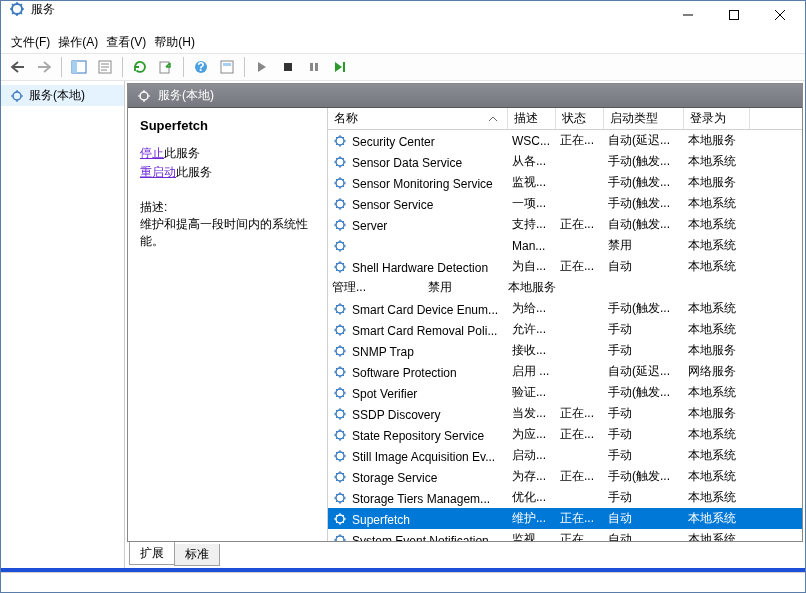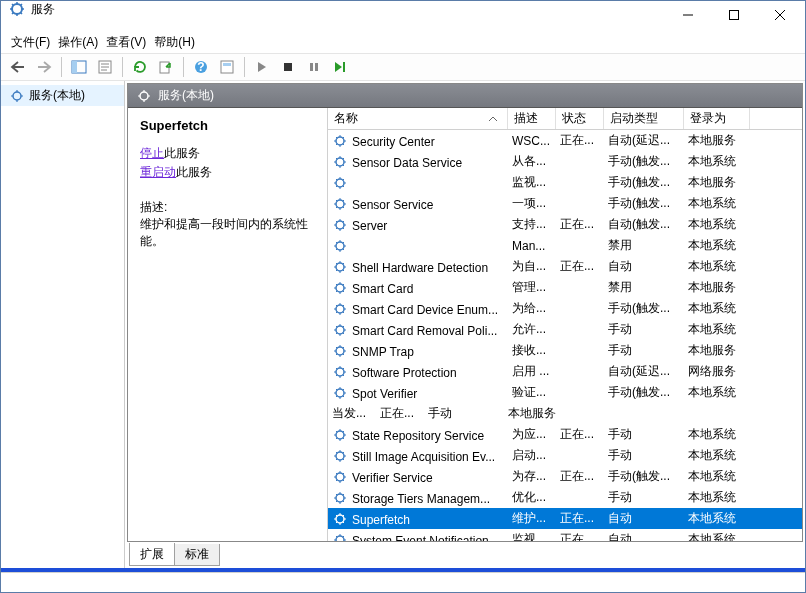--- a/index.html
+++ b/index.html
@@ -32,21 +32,21 @@
 .col-headers { display:flex; height:22px; align-items:stretch; border-bottom:1px solid #d0d0d0; background:#fff; }
 .col-headers div { border-right:1px solid #e0e0e0; padding:3px 6px; white-space:nowrap; overflow:hidden; display:flex; align-items:center; }
 .sort-ind { width:12px; margin-left:auto; }
 .rows { flex:1; overflow-y:scroll; overflow-x:hidden; }
 .row { display:flex; height:21px; align-items:center; cursor:default; }
 .row.selected { background:#0078d7; color:#fff; }
 .row.selected .svc-icon svg path, .row.selected .svc-icon svg circle { stroke:#fff; }
 .cell { padding:0 4px; white-space:nowrap; overflow:hidden; text-overflow:ellipsis; }
 .cell.name { display:flex; align-items:flex-end; }
 .svc-icon { width:16px; height:16px; margin-right:4px; flex-shrink:0; }
-.tabs { height:22px; display:flex; align-items:center; padding:0 2px; margin-top:2px; }
+.tabs { height:22px; display:flex; align-items:flex-end; padding:0 2px; margin-top:2px; }
 .tab { border:1px solid #a0a0a0; border-top:none; padding:2px 10px; background:#f0f0f0; font-size:12px; margin-right:-1px; cursor:default; }
 .tab.active { background:#fff; position:relative; top:-1px; padding-top:3px; }
 .statusbar { height:20px; border-top:1px solid #d0d0d0; }
 .c-name { width:180px; }
 .c-desc { width:48px; }
 .c-status { width:48px; }
 .c-startup { width:80px; }
 .c-logon { width:66px; }
 </style>
 </head>
@@ -230,20 +230,21 @@
                 <div class="cell c-status"></div>
                 <div class="cell c-startup">手动(触发...</div>
                 <div class="cell c-logon">本地系统</div>
               </div>
               <div class="row">
                 <div class="cell name c-name">
                   <span class="svc-icon"><svg width="16" height="16" viewBox="0 0 16 16">
                       <circle cx="8" cy="8" r="4" fill="none" stroke="#3b7ac0" stroke-width="1.5"></circle>
                       <path d="M8 2v2M8 12v2M2 8h2M12 8h2M4 4l1.4 1.4M10.6 10.6L12 12M4 12l1.4-1.4M10.6 5.4L12 4" stroke="#3b7ac0" stroke-width="1"></path>
                     </svg></span>
+                  <span>Sensor Monitoring Service</span>
                 </div>
                 <div class="cell c-desc">监视...</div>
                 <div class="cell c-status"></div>
                 <div class="cell c-startup">手动(触发...</div>
                 <div class="cell c-logon">本地服务</div>
               </div>
               <div class="row">
                 <div class="cell name c-name">
                   <span class="svc-icon"><svg width="16" height="16" viewBox="0 0 16 16">
                       <circle cx="8" cy="8" r="4" fill="none" stroke="#3b7ac0" stroke-width="1.5"></circle>
@@ -288,27 +289,20 @@
                       <path d="M8 2v2M8 12v2M2 8h2M12 8h2M4 4l1.4 1.4M10.6 10.6L12 12M4 12l1.4-1.4M10.6 5.4L12 4" stroke="#3b7ac0" stroke-width="1"></path>
                     </svg></span>
                   <span>Shell Hardware Detection</span>
                 </div>
                 <div class="cell c-desc">为自...</div>
                 <div class="cell c-status">正在...</div>
                 <div class="cell c-startup">自动</div>
                 <div class="cell c-logon">本地系统</div>
               </div>
               <div class="row">
-                <div class="cell name c-name">
-                  <span class="svc-icon"><svg width="16" height="16" viewBox="0 0 16 16">
-                      <circle cx="8" cy="8" r="4" fill="none" stroke="#3b7ac0" stroke-width="1.5"></circle>
-                      <path d="M8 2v2M8 12v2M2 8h2M12 8h2M4 4l1.4 1.4M10.6 10.6L12 12M4 12l1.4-1.4M10.6 5.4L12 4" stroke="#3b7ac0" stroke-width="1"></path>
-                    </svg></span>
-                  <span>Smart Card</span>
-                </div>
                 <div class="cell c-desc">管理...</div>
                 <div class="cell c-status"></div>
                 <div class="cell c-startup">禁用</div>
                 <div class="cell c-logon">本地服务</div>
               </div>
               <div class="row">
                 <div class="cell name c-name">
                   <span class="svc-icon"><svg width="16" height="16" viewBox="0 0 16 16">
                       <circle cx="8" cy="8" r="4" fill="none" stroke="#3b7ac0" stroke-width="1.5"></circle>
                       <path d="M8 2v2M8 12v2M2 8h2M12 8h2M4 4l1.4 1.4M10.6 10.6L12 12M4 12l1.4-1.4M10.6 5.4L12 4" stroke="#3b7ac0" stroke-width="1"></path>
@@ -366,20 +360,27 @@
                       <path d="M8 2v2M8 12v2M2 8h2M12 8h2M4 4l1.4 1.4M10.6 10.6L12 12M4 12l1.4-1.4M10.6 5.4L12 4" stroke="#3b7ac0" stroke-width="1"></path>
                     </svg></span>
                   <span>Spot Verifier</span>
                 </div>
                 <div class="cell c-desc">验证...</div>
                 <div class="cell c-status"></div>
                 <div class="cell c-startup">手动(触发...</div>
                 <div class="cell c-logon">本地系统</div>
               </div>
               <div class="row">
+                <div class="cell name c-name">
+                  <span class="svc-icon"><svg width="16" height="16" viewBox="0 0 16 16">
+                      <circle cx="8" cy="8" r="4" fill="none" stroke="#3b7ac0" stroke-width="1.5"></circle>
+                      <path d="M8 2v2M8 12v2M2 8h2M12 8h2M4 4l1.4 1.4M10.6 10.6L12 12M4 12l1.4-1.4M10.6 5.4L12 4" stroke="#3b7ac0" stroke-width="1"></path>
+                    </svg></span>
+                  <span>SSDP Discovery</span>
+                </div>
                 <div class="cell c-desc">当发...</div>
                 <div class="cell c-status">正在...</div>
                 <div class="cell c-startup">手动</div>
                 <div class="cell c-logon">本地服务</div>
               </div>
               <div class="row">
                 <div class="cell name c-name">
                   <span class="svc-icon"><svg width="16" height="16" viewBox="0 0 16 16">
                       <circle cx="8" cy="8" r="4" fill="none" stroke="#3b7ac0" stroke-width="1.5"></circle>
                       <path d="M8 2v2M8 12v2M2 8h2M12 8h2M4 4l1.4 1.4M10.6 10.6L12 12M4 12l1.4-1.4M10.6 5.4L12 4" stroke="#3b7ac0" stroke-width="1"></path>
@@ -403,21 +404,21 @@
                 <div class="cell c-status"></div>
                 <div class="cell c-startup">手动</div>
                 <div class="cell c-logon">本地系统</div>
               </div>
               <div class="row">
                 <div class="cell name c-name">
                   <span class="svc-icon"><svg width="16" height="16" viewBox="0 0 16 16">
                       <circle cx="8" cy="8" r="4" fill="none" stroke="#3b7ac0" stroke-width="1.5"></circle>
                       <path d="M8 2v2M8 12v2M2 8h2M12 8h2M4 4l1.4 1.4M10.6 10.6L12 12M4 12l1.4-1.4M10.6 5.4L12 4" stroke="#3b7ac0" stroke-width="1"></path>
                     </svg></span>
-                  <span>Verifier Service</span>
+                  <span>Storage Service</span>
                 </div>
                 <div class="cell c-desc">为存...</div>
                 <div class="cell c-status">正在...</div>
                 <div class="cell c-startup">手动(触发...</div>
                 <div class="cell c-logon">本地系统</div>
               </div>
               <div class="row">
                 <div class="cell name c-name">
                   <span class="svc-icon"><svg width="16" height="16" viewBox="0 0 16 16">
                       <circle cx="8" cy="8" r="4" fill="none" stroke="#3b7ac0" stroke-width="1.5"></circle>

